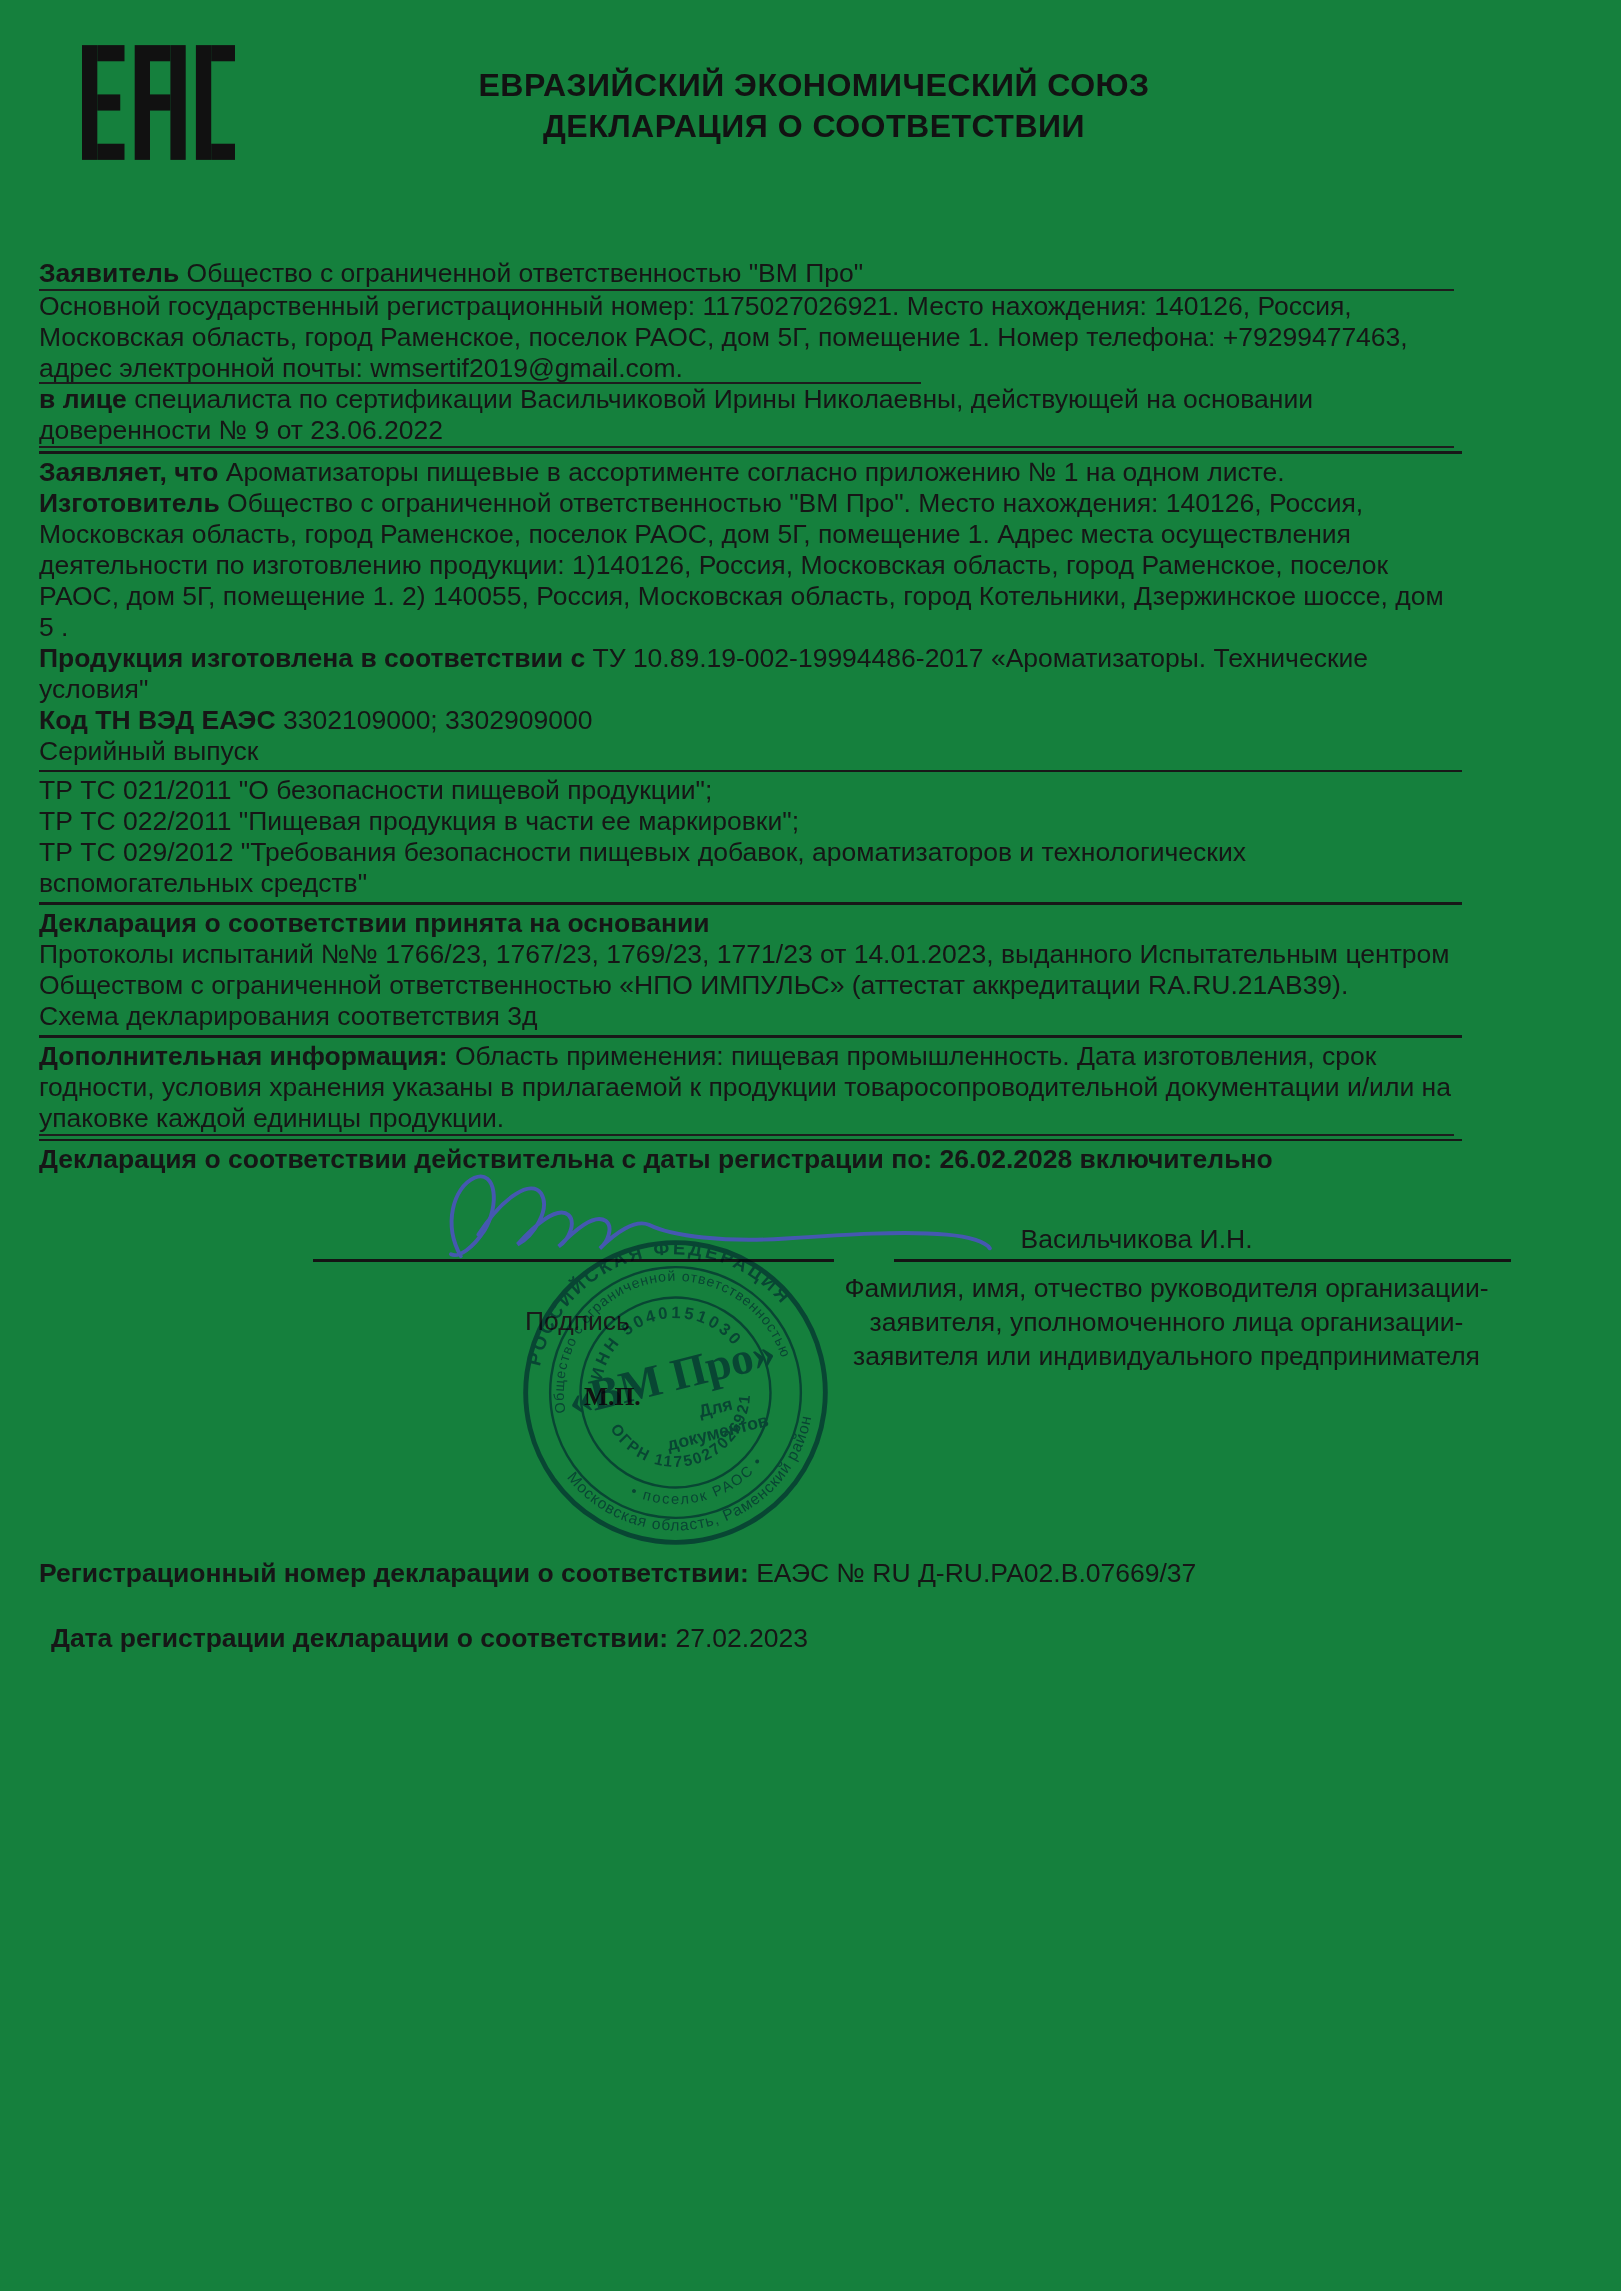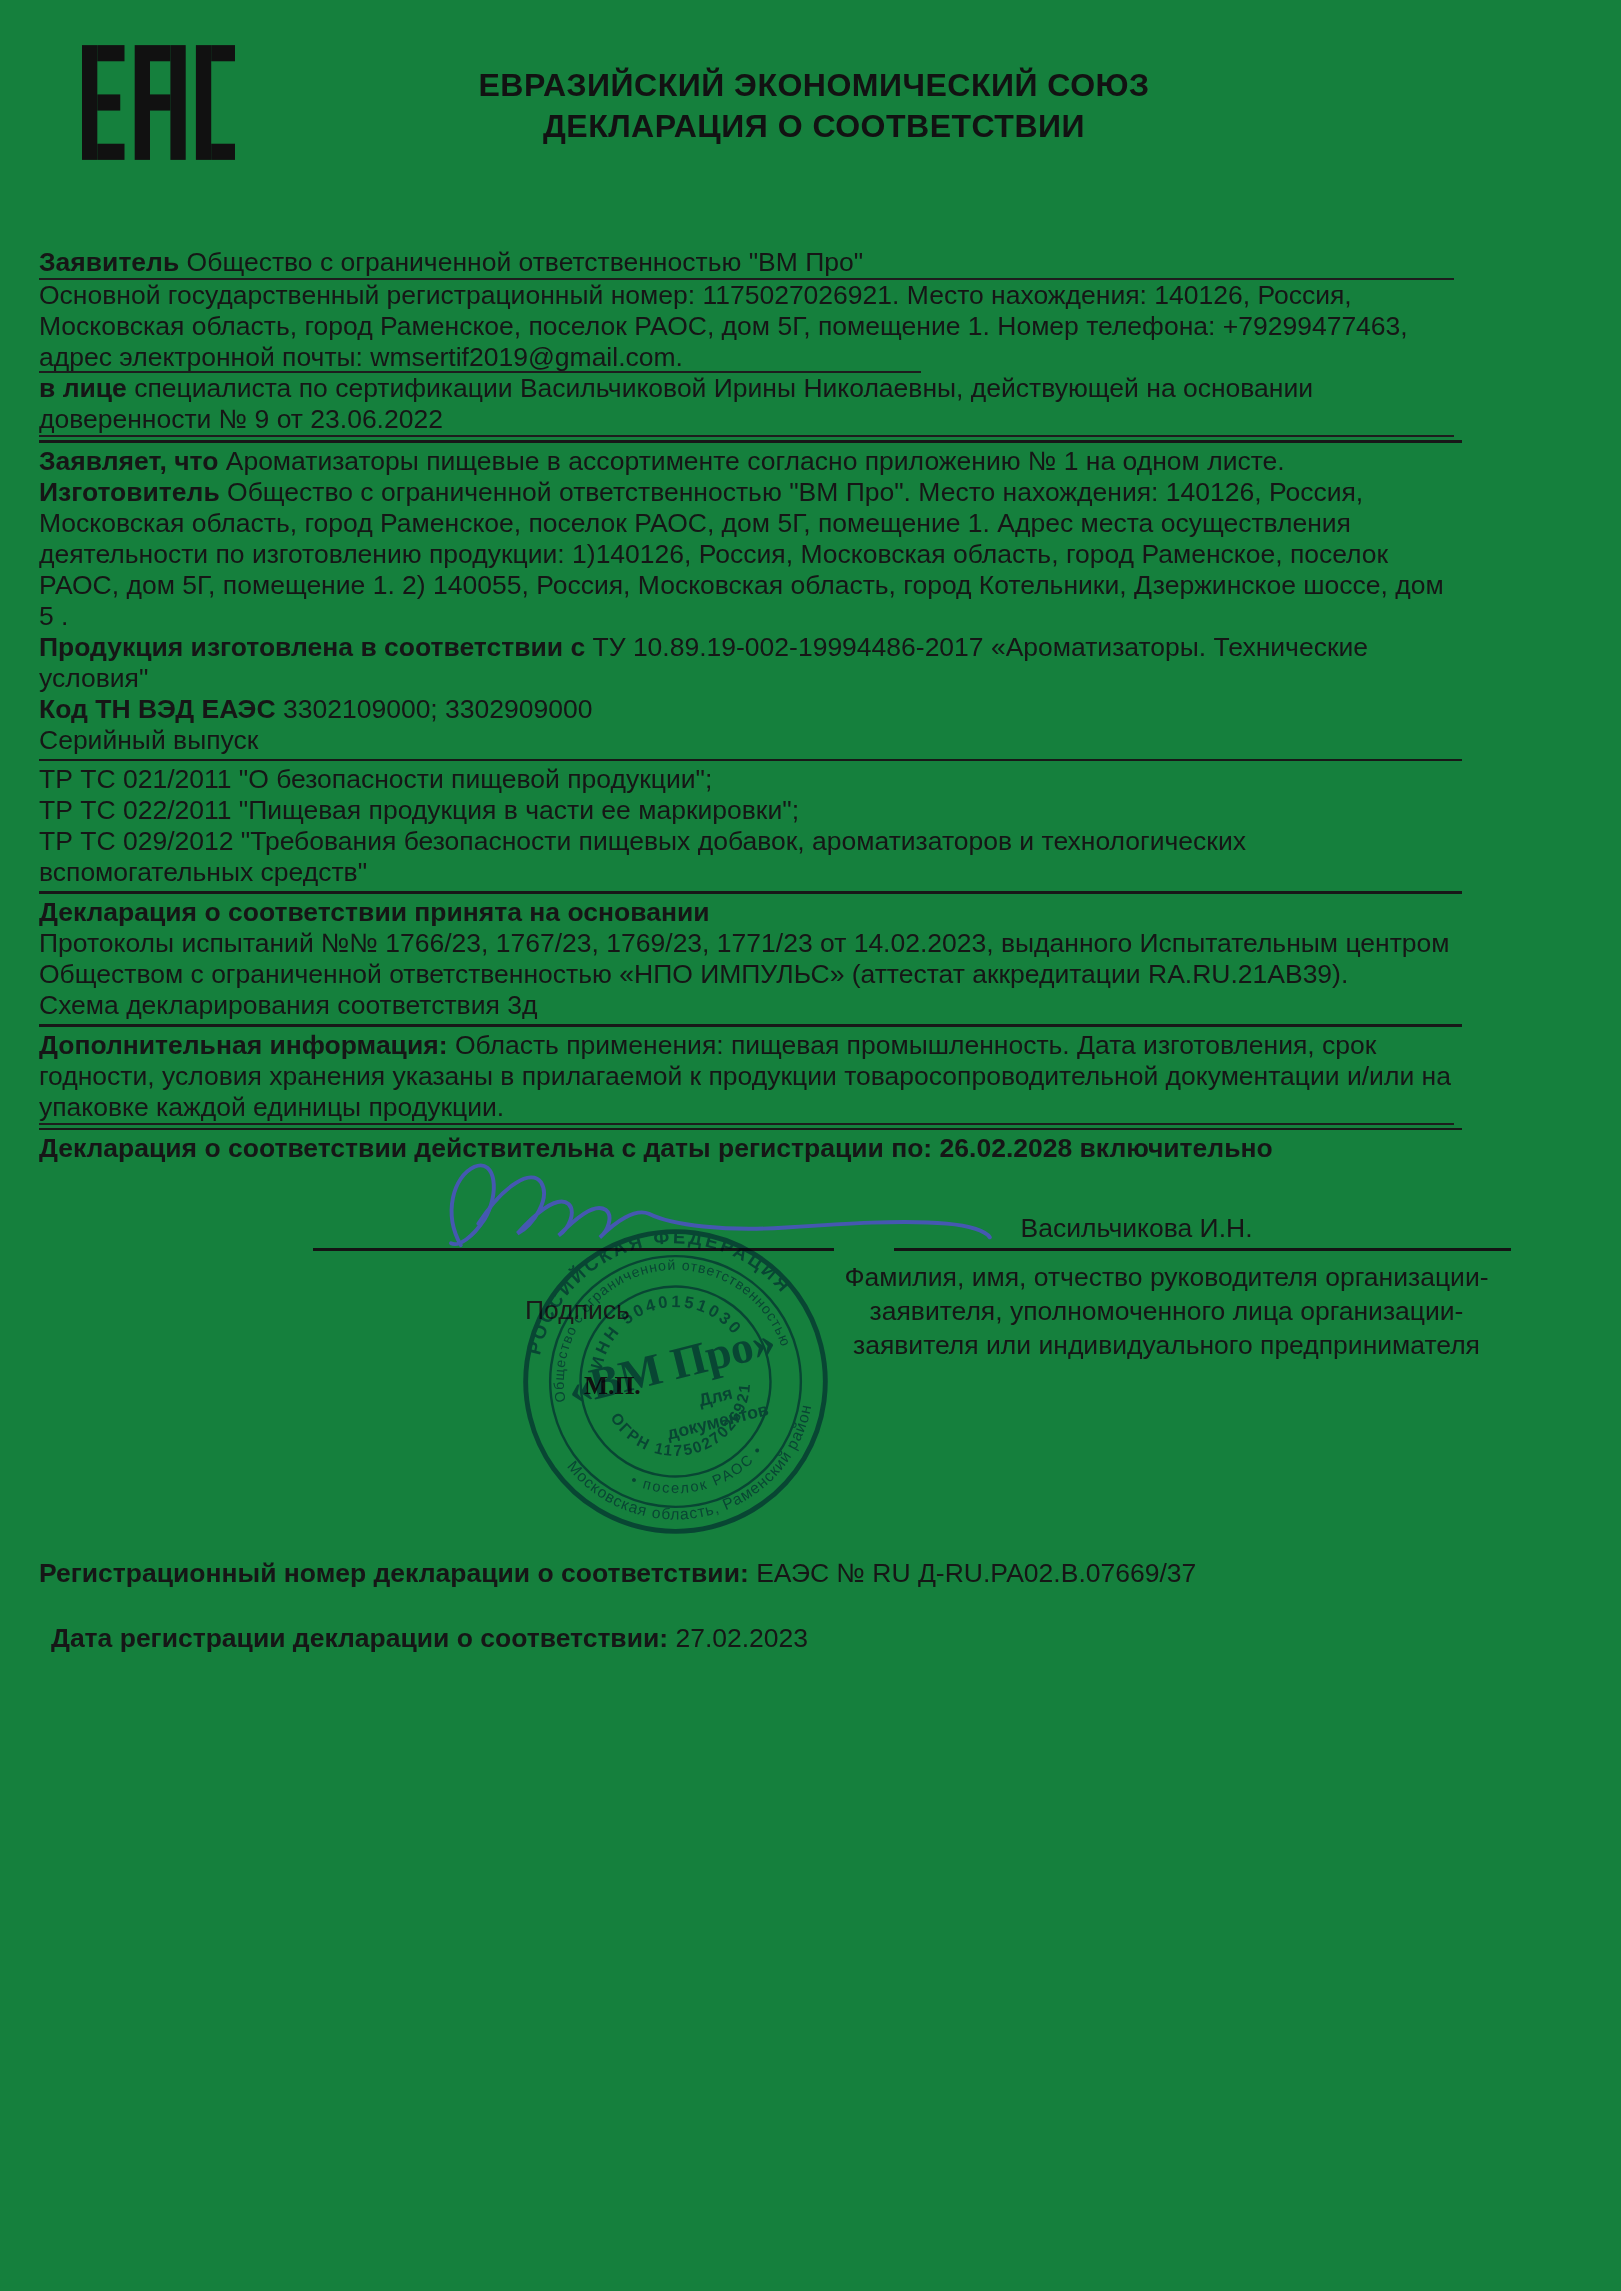--- a/index.html
+++ b/index.html
@@ -11,21 +11,21 @@
     color:#161616;
     overflow:hidden;
   }
   .eac-logo{position:absolute;left:82px;top:35px;width:153px;height:135px;}
   .title{
     position:absolute;left:167px;top:65px;width:1294px;
     text-align:center;font-weight:bold;font-size:32px;line-height:41px;
     letter-spacing:0.5px;color:#121212;
   }
   .content{
-    position:absolute;left:39px;top:247px;width:1415px;
+    position:absolute;left:39px;top:258px;width:1415px;
     font-size:26.5px;line-height:31px;
   }
   .b{font-weight:bold;}
   .row{position:relative;}
   .u2{border-bottom:2px solid #1d1d1d;}
   .hr{height:2.9px;background:#181818;margin:2.9px 0 2.9px 0;width:1423px;}
   .partial-line{position:absolute;left:0;bottom:0;width:882px;height:2px;background:#1d1d1d;}
   .sig-block{position:relative;height:255px;margin-top:3.9px;}
   .sig-line{position:absolute;height:2.9px;background:#141414;}
   .sig-line.left{left:274px;top:80px;width:521px;}
@@ -87,21 +87,21 @@
     <div class="row"><span class="b">Код ТН ВЭД ЕАЭС</span> <span>3302109000; 3302909000</span></div>
     <div class="row"><span>Серийный выпуск</span></div>
     <div class="hr"></div>
 
     <div class="row"><span>ТР ТС 021/2011 "О безопасности пищевой продукции";</span></div>
     <div class="row"><span>ТР ТС 022/2011 "Пищевая продукция в части ее маркировки";</span></div>
     <div class="row"><span>ТР ТС 029/2012 "Требования безопасности пищевых добавок, ароматизаторов и технологических вспомогательных средств"</span></div>
     <div class="hr"></div>
 
     <div class="row"><span class="b">Декларация о соответствии принята на основании</span></div>
-    <div class="row"><span>Протоколы испытаний №№ 1766/23, 1767/23, 1769/23, 1771/23 от 14.02.2023, выданного Испытательным центром Обществом с ограниченной ответственностью «НПО ИМПУЛЬС» (аттестат аккредитации RA.RU.21АВ39).</span></div>
+    <div class="row"><span>Протоколы испытаний №№ 1766/23, 1767/23, 1769/23, 1771/23 от 14.01.2023, выданного Испытательным центром Обществом с ограниченной ответственностью «НПО ИМПУЛЬС» (аттестат аккредитации RA.RU.21АВ39).</span></div>
     <div class="row"><span>Схема декларирования соответствия 3д</span></div>
     <div class="hr"></div>
 
     <div class="row u2"><span class="b">Дополнительная информация:</span> <span>Область применения: пищевая промышленность. Дата изготовления, срок годности, условия хранения указаны в прилагаемой к продукции товаросопроводительной документации и/или на упаковке каждой единицы продукции.</span></div>
     <div class="hr"></div>
 
     <div class="row" style="margin-top:2px;"><span class="b">Декларация о соответствии действительна с даты регистрации по:</span> <span class="b">26.02.2028 включительно</span></div>
 
     <div class="sig-block">
 

